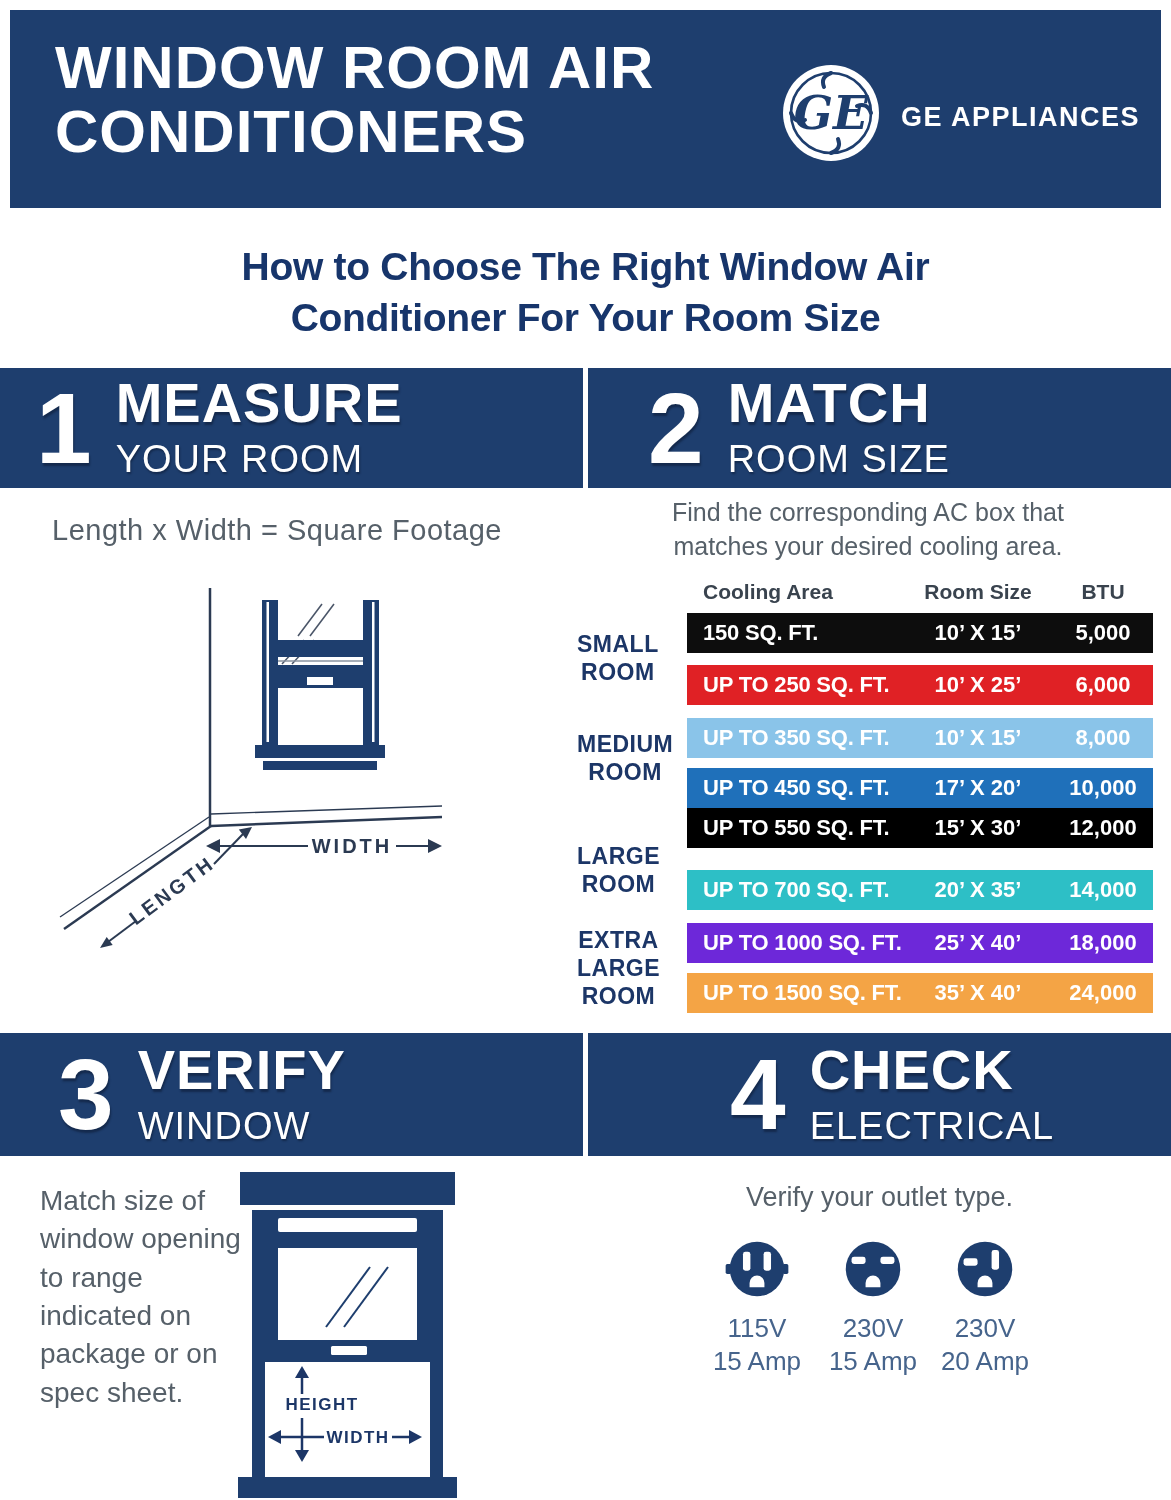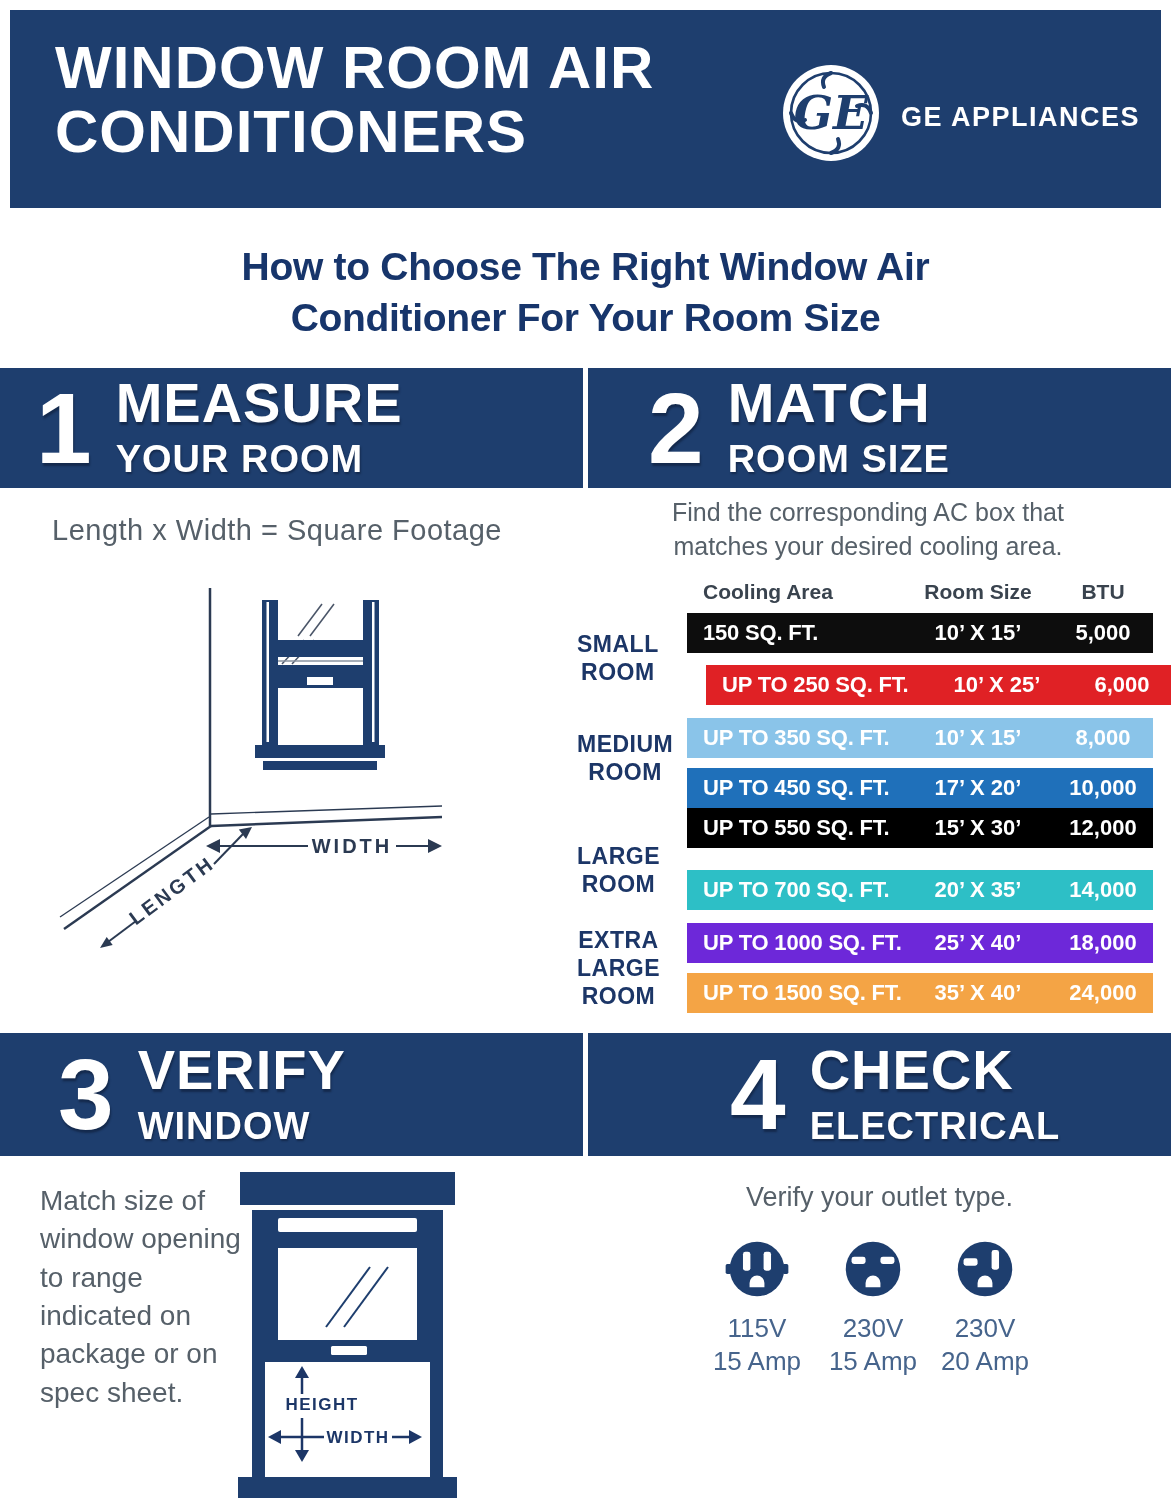--- a/index.html
+++ b/index.html
@@ -37,21 +37,21 @@
   .half{position:absolute;top:0;height:100%;display:flex;align-items:center;}
   .half-left{left:0;width:583px;}
   .half-right{left:588px;width:583px;}
   .step{display:flex;align-items:center;color:#fff;}
   .step-num{
     font-size:100px;font-weight:700;line-height:0.85;
     text-shadow:1px 3px 2px rgba(8,18,38,0.45);
   }
   .step-text{margin-left:24px;}
   .step-title{font-size:56px;font-weight:700;line-height:1;letter-spacing:1px;text-shadow:1px 3px 2px rgba(8,18,38,0.45);}
-  .step-sub{font-size:38px;font-weight:700;letter-spacing:1px;margin-top:7px;text-shadow:1px 2px 2px rgba(8,18,38,0.45);}
+  .step-sub{font-size:38px;font-weight:400;letter-spacing:1px;margin-top:7px;text-shadow:1px 2px 2px rgba(8,18,38,0.45);}
   .pad-1{padding-left:36px;} .pad-2{padding-left:60px;} .pad-3{padding-left:58px;} .pad-4{padding-left:142px;}
 
   
   .formula{position:absolute;left:52px;top:514px;font-size:29px;color:#566069;letter-spacing:0.5px;}
   .room-diagram{position:absolute;left:30px;top:560px;width:440px;height:440px;}
 
   
   .match-instruction{
     position:absolute;left:588px;top:496px;width:560px;text-align:center;
     font-size:25px;line-height:1.35;color:#566069;
@@ -206,21 +206,21 @@
 ROOM</div>
   <div class="group-label gl-xlarge pre">EXTRA
 LARGE
 ROOM</div>
 
   <div class="bar" style="top: 613px; background-color: rgb(13, 13, 13);">
     <span class="col-area">150 SQ. FT.</span>
     <span class="col-size">10’ X 15’</span>
     <span class="col-btu">5,000</span>
   </div>
-  <div class="bar" style="top: 665px; background-color: rgb(224, 33, 37); margin-left: 19px;">
+  <div class="bar" style="top: 665px; background-color: rgb(224, 33, 37);">
     <span class="col-area">UP TO 250 SQ. FT.</span>
     <span class="col-size">10’ X 25’</span>
     <span class="col-btu">6,000</span>
   </div>
   <div class="bar" style="top: 718px; background-color: rgb(138, 196, 233);">
     <span class="col-area">UP TO 350 SQ. FT.</span>
     <span class="col-size">10’ X 15’</span>
     <span class="col-btu">8,000</span>
   </div>
   <div class="bar" style="top: 768px; background-color: rgb(31, 112, 186);">

